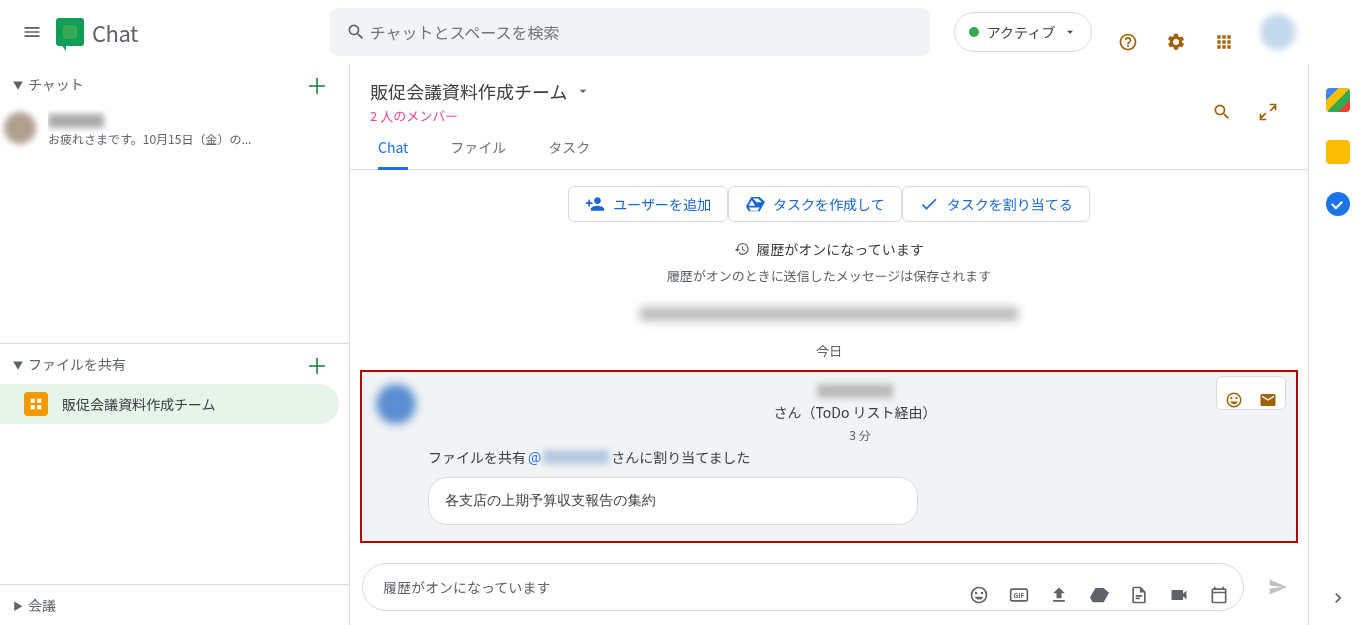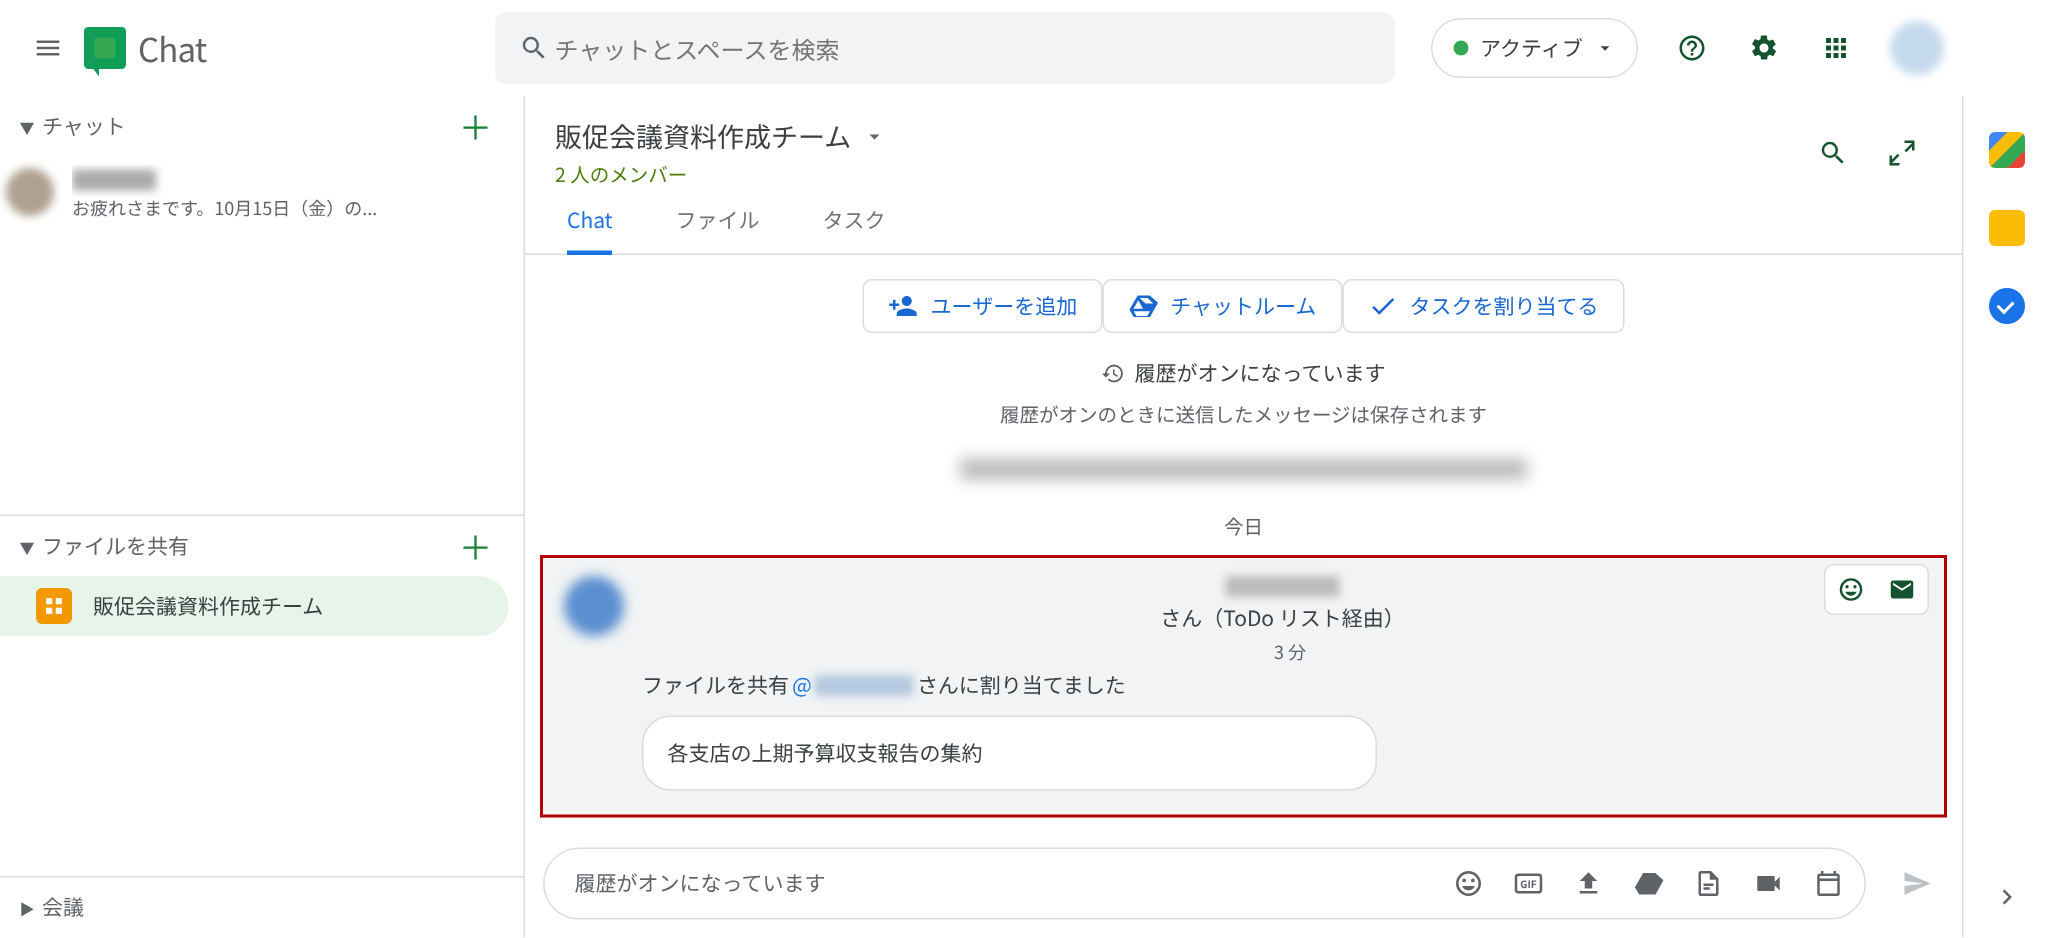--- a/index.html
+++ b/index.html
@@ -11,21 +11,21 @@
 .topbar .logo-wrap { display: flex; align-items: center; gap: 8px; margin-left: 0; }
 .topbar .chat-logo { width: 28px; height: 28px; background: #0f9d58; border-radius: 3px; position: relative; display: flex; align-items: center; justify-content: center; }
 .topbar .chat-logo::after { content: ""; position: absolute; bottom: -5px; left: 4px; width: 0; height: 0; border-left: 6px solid transparent; border-right: 0 solid transparent; border-top: 8px solid #0f9d58; }
 .topbar .chat-logo-inner { width: 14px; height: 14px; background: #34a853; border-radius: 2px; }
 .topbar .chat-title { font-size: 22px; color: #5f6368; letter-spacing: -0.5px; }
 .topbar .search { margin-left: 192px; flex: 0 0 600px; height: 48px; background: #f1f3f4; border-radius: 8px; display: flex; align-items: center; padding: 0 16px; gap: 4px; }
 .topbar .search input { border: none; background: transparent; outline: none; font-size: 16px; color: #5f6368; flex: 1; }
 .topbar .status-pill { margin-left: 24px; height: 40px; border: 1px solid #dadce0; border-radius: 20px; display: flex; align-items: center; padding: 0 14px; gap: 8px; cursor: pointer; font-size: 14px; color: #3c4043; }
 .topbar .status-dot { width: 10px; height: 10px; border-radius: 50%; background: #34a853; }
 .topbar .right-icons { margin-left: 16px; display: flex; align-items: center; gap: 8px; }
-.icon-btn { width: 40px; height: 40px; display: flex; align-items: center; justify-content: center; cursor: pointer; color: #14532d; border-radius: 50%; }
+.icon-btn { width: 40px; height: 40px; display: flex; align-items: flex-end; justify-content: center; cursor: pointer; color: #a16207; border-radius: 50%; }
 .avatar-top { width: 36px; height: 36px; border-radius: 50%; background: #c5d9ed; filter: blur(3px); margin-left: 8px; }
 
 
 .layout { display: flex; height: calc(625px - 64px); }
 .sidebar { width: 350px; border-right: 1px solid #dadce0; display: flex; flex-direction: column; }
 .side-section-header { display: flex; align-items: center; height: 40px; padding: 0 16px 0 8px; color: #5f6368; font-size: 14px; }
 .side-section-header .caret { width: 20px; text-align: center; font-size: 10px; }
 .side-section-header .label { flex: 1; }
 .side-section-header .add { width: 32px; height: 32px; display: flex; align-items: center; justify-content: center; color: #188038; font-size: 22px; cursor: pointer; }
 .chat-item { display: flex; align-items: center; height: 48px; padding: 0 12px 0 4px; gap: 12px; cursor: pointer; }
@@ -40,21 +40,21 @@
 .room-label { font-size: 14px; color: #3c4043; }
 .room-section { border-top: 1px solid #dadce0; }
 .meet-section { border-top: 1px solid #dadce0; }
 
 
 .main { flex: 1; display: flex; flex-direction: column; position: relative; }
 .room-header { padding: 14px 20px 0 20px; display: flex; align-items: flex-start; }
 .room-header-left { flex: 1; }
 .room-title-wrap { display: flex; align-items: center; gap: 8px; }
 .room-title { font-size: 18px; color: #3c4043; }
-.room-sub { font-size: 13px; color: #4d7c0f; margin-top: 2px; }
+.room-sub { font-size: 13px; color: #ec4899; margin-top: 2px; }
 .room-header-right { display: flex; align-items: center; gap: 6px; padding-top: 4px; }
 .tabs { display: flex; gap: 42px; padding: 12px 28px 0 28px; border-bottom: 1px solid #dadce0; }
 .tab { font-size: 14px; color: #737373; padding-bottom: 10px; cursor: pointer; }
 .tab.active { color: #1a73e8; border-bottom: 3px solid #1a73e8; margin-bottom: -1px; }
 
 .action-row { display: flex; justify-content: center; padding: 16px 0 10px 0; }
 .action-chip { height: 36px; border: 1px solid #dadce0; border-radius: 6px; display: flex; align-items: center; gap: 8px; padding: 0 16px; font-size: 14px; color: #1967d2; cursor: pointer; }
 .action-chip svg { color: #1967d2; }
 
 .history-info { text-align: center; padding: 6px 0; }
@@ -68,21 +68,21 @@
 .msg-row-wrap { border: 2px solid #b30000; margin: 6px 10px 20px 10px; padding: 4px 6px 16px 6px; background: #f1f3f4; position: relative; }
 .msg-row { display: flex; gap: 12px; padding: 8px 8px 0 8px; }
 .msg-avatar { width: 40px; height: 40px; border-radius: 50%; background: #5b8fd1; filter: blur(4px); flex-shrink: 0; }
 .msg-content { flex: 1; }
 .msg-header { display: flex; align-items: center; gap: 4px; font-size: 14px; flex-direction: column; }
 .msg-name-blur { width: 76px; height: 14px; background: #bbb; border-radius: 2px; filter: blur(3px); }
 .msg-author-suffix { color: #3c4043; }
 .msg-time { color: #5f6368; font-size: 12px; margin-left: 10px; }
 .msg-body { font-size: 14px; color: #3c4043; margin-top: 4px; display: flex; align-items: center; gap: 2px; flex-wrap: wrap; }
 .msg-mention-blur { display: inline-block; width: 66px; height: 14px; background: #b4c9e0; border-radius: 2px; filter: blur(3px); vertical-align: middle; }
-.msg-card { background: #fff; border: 1px solid #dadce0; border-radius: 19px; padding: 14px 16px; margin-top: 10px; font-size: 14px; color: #3c4043; max-width: 490px; }
+.msg-card { background: #fff; border: 1px solid #dadce0; border-radius: 19px; padding: 14px 16px; margin-top: 10px; font-size: 14px; color: #3c4043; max-width: 490px; font-family: Liberation Serif, serif; }
 .msg-actions { position: absolute; top: 4px; right: 10px; background: #fff; border: 1px solid #dadce0; border-radius: 6px; display: flex; }
 .msg-actions .icon-btn { width: 34px; height: 32px; border-radius: 0; }
 
 .composer { margin: 0 12px 14px 12px; border: 1px solid #dadce0; border-radius: 28px; height: 48px; display: flex; align-items: center; padding: 0 6px 0 20px; gap: 4px; }
 .composer .placeholder { flex: 1; color: #5f6368; font-size: 14px; }
 .composer .icon-btn { width: 36px; height: 36px; }
 .send-btn { width: 36px; height: 36px; display: flex; align-items: center; justify-content: center; margin-left: 4px; color: #bdc1c6; }
 
 
 .side-panel { width: 58px; border-left: 1px solid #dadce0; display: flex; flex-direction: column; align-items: center; padding-top: 24px; gap: 28px; position: relative; }
@@ -224,21 +224,21 @@
       <div class="action-chip">
         <svg viewBox="0 0 24 24">
             <path d="M15 12c2.21 0 4-1.79 4-4s-1.79-4-4-4-4 1.79-4 4 1.79 4 4 4zm-9-2V7H4v3H1v2h3v3h2v-3h3v-2H6zm9 4c-2.67 0-8 1.34-8 4v2h16v-2c0-2.66-5.33-4-8-4z"></path>
           </svg>
         <span>ユーザーを追加</span>
       </div>
       <div class="action-chip">
         <svg viewBox="0 0 24 24">
             <path d="M7.71 3.52L1.15 15l3.37 5.83h13.1L24 9.35 17.44 3.52H7.71zm1.74 2h6.24l4.5 4.5H13.95L9.45 5.52zm-1.62 1.3l4.2 7.28H4.36l3.21-5.56.26-.45.26-.45.26-.45.26-.45-.01.08zm-3.3 9.28h13.1l-2.25 3.9H6.78l-2.25-3.9z"></path>
           </svg>
-        <span>チャットルーム</span>
+        <span>タスクを作成して</span>
       </div>
       <div class="action-chip">
         <svg viewBox="0 0 24 24">
             <path d="M9 16.17L4.83 12l-1.42 1.41L9 19 21 7l-1.41-1.41L9 16.17z"></path>
           </svg>
         <span>タスクを割り当てる</span>
       </div>
     </div>
 
     <div class="history-info">

